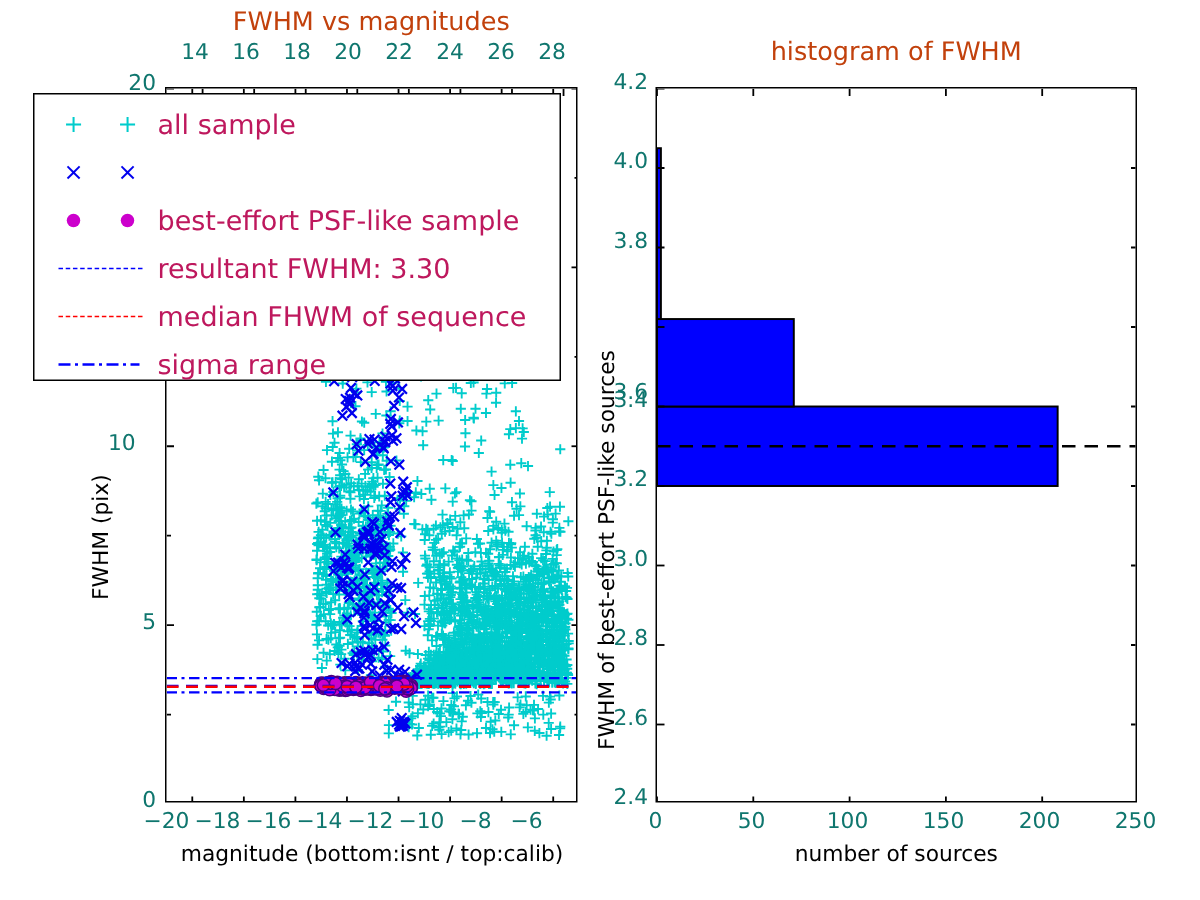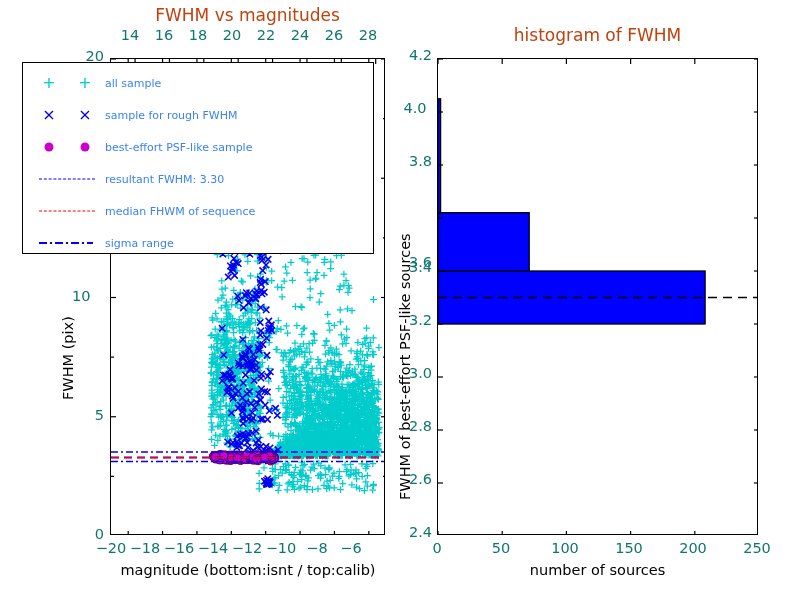--- a/index.html
+++ b/index.html
@@ -63,22 +63,22 @@
     height: 32px;
     display: flex;
     align-items: center;
   }
   .legend-handle {
     position: relative;
     width: 74px; height: 32px;
     flex: 0 0 74px;
   }
   .legend-text {
-    font-size: 11px;
-    color: #3b82f6;
+    font-size: 18px;
+    color: #be185d;
     white-space: nowrap;
     text-align: right;
   }
   .mk {
     position: absolute;
     top: 50%;
     transform: translate(-50%, -50%);
     font-size: 16px;
     line-height: 1;
   }
@@ -3941,21 +3941,21 @@
   </div>
 
   <div>
 
     <div class="plot-title" style="left:437px; top:25px; width:321px;">histogram of FWHM</div>
 
     <div class="axis-label ylabel-rot" style="left:397px; top:500px;">FWHM of best-effort PSF-like sources</div>
 
     <div>
       <div class="tick-label" style="left:398px; top:47px; width:34px; text-align:right;">4.2</div>
-      <div class="tick-label" style="left:398px; top:100px; width:34px; text-align:center;">4.0</div>
+      <div class="tick-label" style="left:398px; top:100px; width:34px; text-align:right;">4.0</div>
       <div class="tick-label" style="left:398px; top:153px; width:34px; text-align:right;">3.8</div>
       <div class="tick-label" style="left:398px; top:206px; width:34px; text-align:right;margin-top:48px;">3.6</div>
       <div class="tick-label" style="left:398px; top:259px; width:34px; text-align:right;">3.4</div>
       <div class="tick-label" style="left:398px; top:312px; width:34px; text-align:right;">3.2</div>
       <div class="tick-label" style="left:398px; top:365px; width:34px; text-align:right;">3.0</div>
       <div class="tick-label" style="left:398px; top:418px; width:34px; text-align:right;">2.8</div>
       <div class="tick-label" style="left:398px; top:471px; width:34px; text-align:right;">2.6</div>
       <div class="tick-label" style="left:398px; top:524px; width:34px; text-align:right;">2.4</div>
     </div>
 
@@ -4028,21 +4028,20 @@
           <span class="mk mk-b" style="color:#00cccc;">+</span>
         </div>
         <span class="legend-text">all sample</span>
       </div>
 
       <div class="legend-row">
         <div class="legend-handle">
           <span class="mk mk-a" style="color:#0000ee;">×</span>
           <span class="mk mk-b" style="color:#0000ee;">×</span>
         </div>
-        <span class="legend-text">sample for rough FWHM</span>
       </div>
 
       <div class="legend-row">
         <div class="legend-handle">
           <span class="dot" style="left:18px; background:#cc00cc;"></span>
           <span class="dot" style="left:54px; background:#cc00cc;"></span>
         </div>
         <span class="legend-text">best-effort PSF-like sample</span>
       </div>
 

